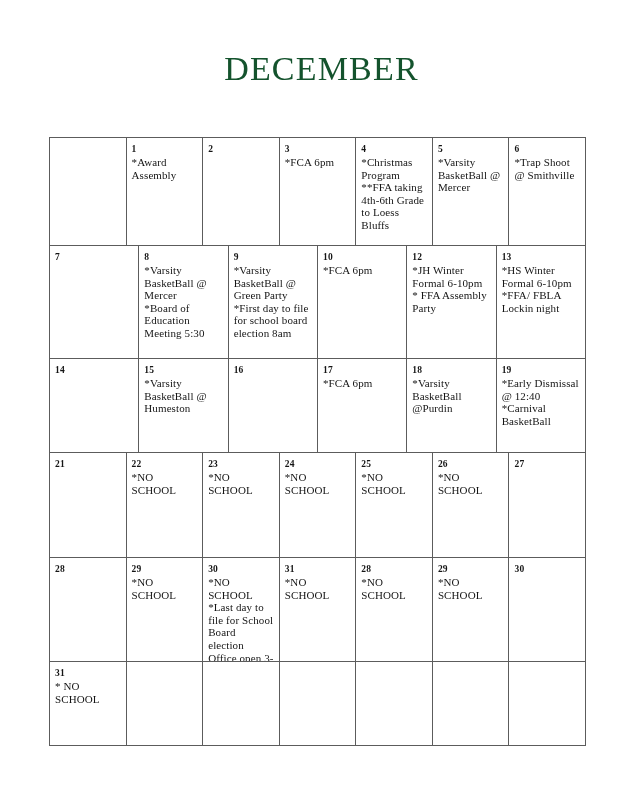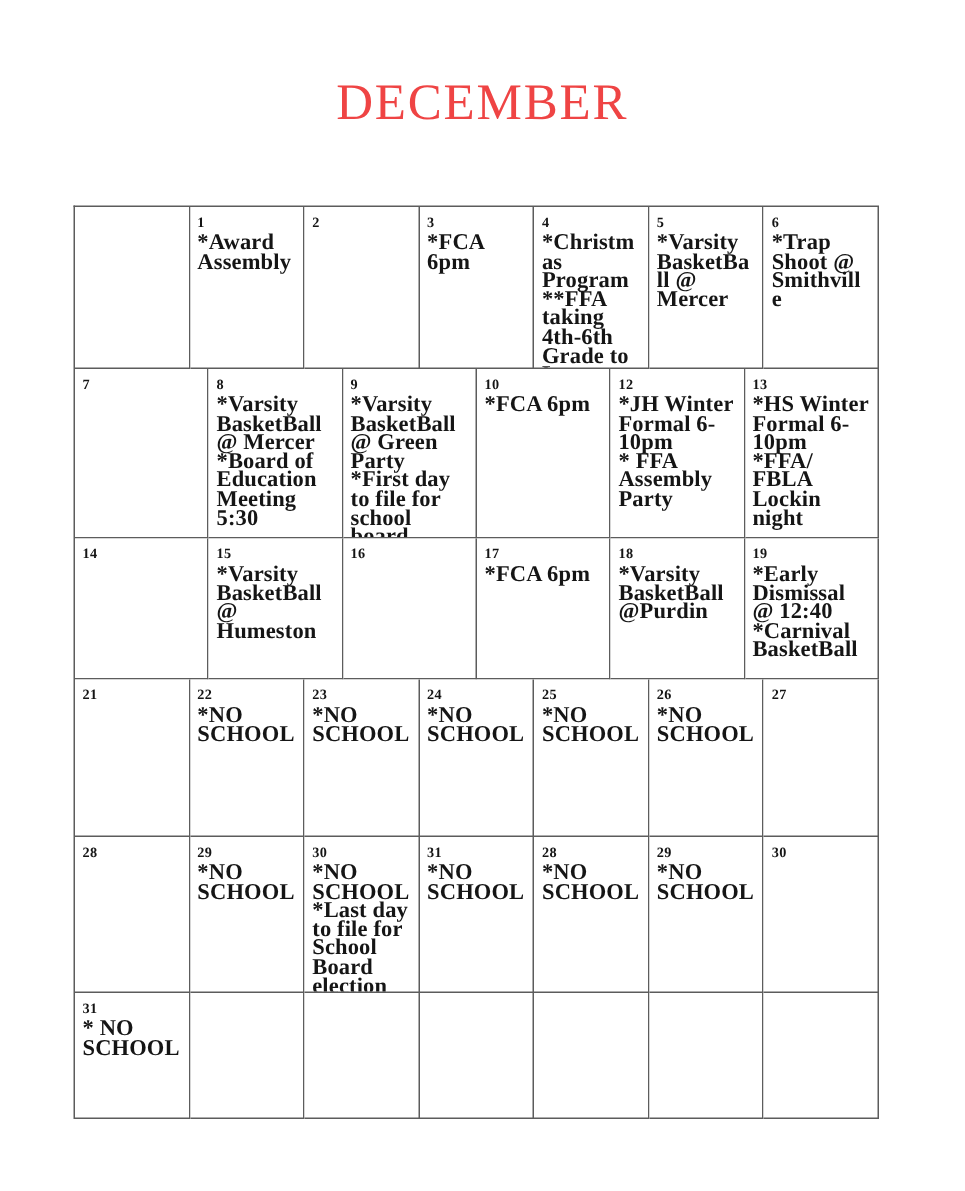--- a/index.html
+++ b/index.html
@@ -29,21 +29,21 @@
   .title {
     position: absolute;
     left: 0;
     top: 49px;
     width: 643px;
     text-align: center;
     font-size: 34px;
     font-weight: 400;
     letter-spacing: 1.2px;
     line-height: 40px;
-    color: #ef4444;
+    color: #14532d;
   }
 
   
   .weekday-header {
     position: absolute;
     left: 49px;
     top: 105px;
     width: 537px;
     display: flex;
   }
@@ -97,22 +97,22 @@
     letter-spacing: 0.2px;
     color: #151515;
     display: block;
   }
 
   .event-list {
     margin-top: 1px;
   }
 
   .event {
-    font-size: 15px;
-    font-weight: bold;
+    font-size: 11px;
+    font-weight: normal;
     line-height: 12.6px;
     letter-spacing: 0.1px;
     color: #151515;
     word-wrap: break-word;
     display: block;
   }
 </style>
 </head>
 <body>
 

